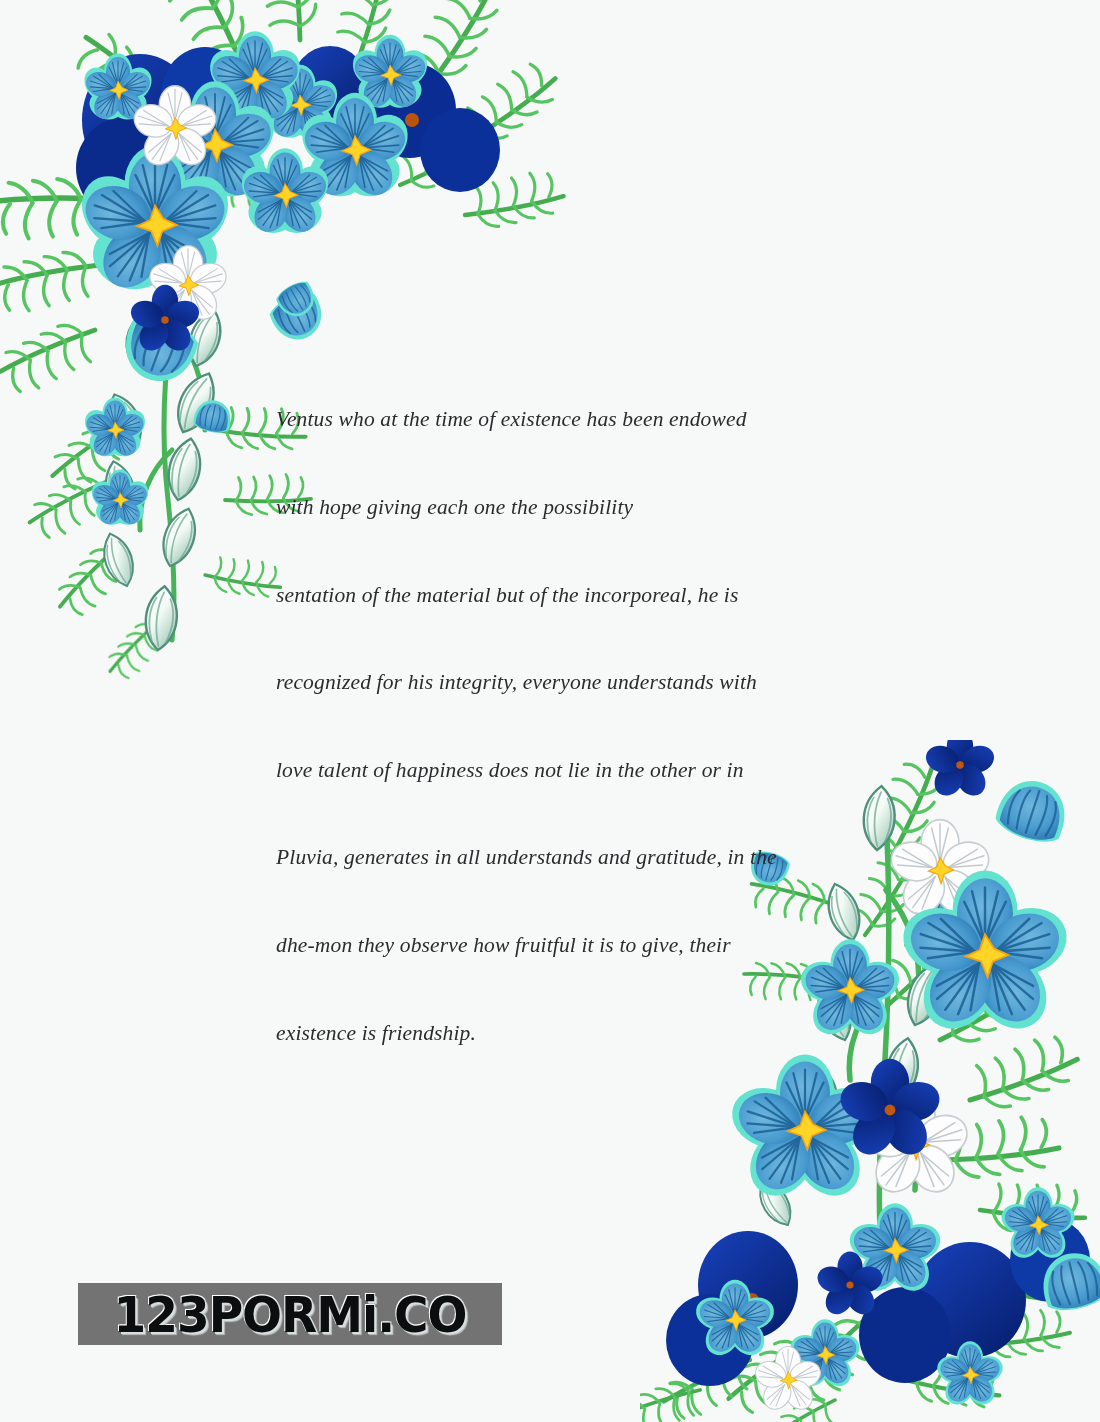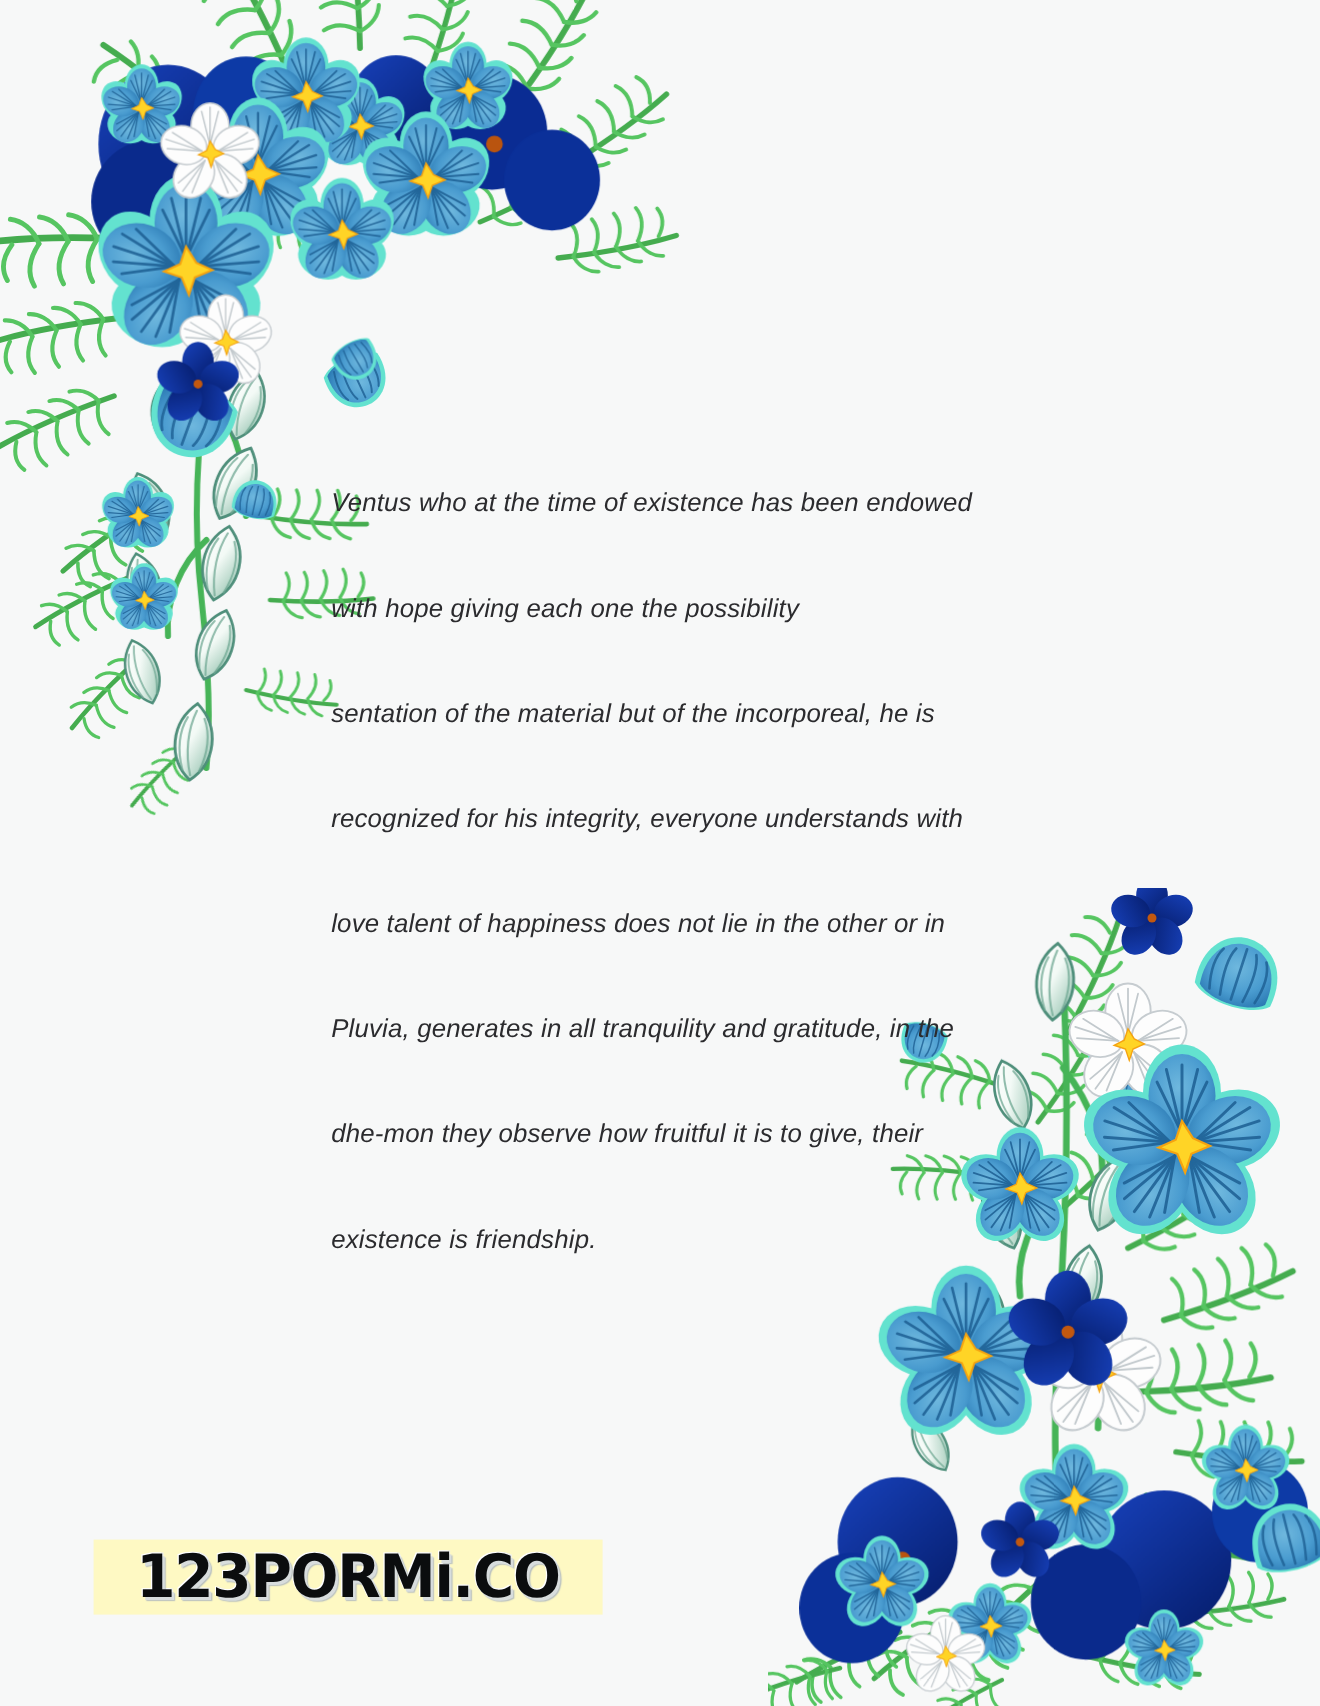--- a/index.html
+++ b/index.html
@@ -28,30 +28,31 @@
     font-weight: 300;
     font-size: 21.5px;
     line-height: 29.2px;
     letter-spacing: 0.15px;
     color: #2b2b2e;
     white-space: pre-wrap;
   }
   #text-body .tline {
     display: block;
     white-space: pre;
+    font-family: Liberation Serif, serif;
   }
 
   
   #watermark {
     position: absolute;
     left: 78px;
     top: 1283px;
     width: 424px;
     height: 62px;
-    background: #fef9c3;
+    background: #737373;
     display: flex;
     align-items: center;
     justify-content: center;
   }
   #watermark-text {
     font-family: "DejaVu Sans", sans-serif;
     font-weight: 700;
     font-size: 47px;
     letter-spacing: -1px;
     color: #0b0d0e;
@@ -566,21 +567,21 @@
       <use href="#navyFlowerBR" transform="translate(210,545) scale(1.05)"></use>
     </g>
   </svg>
 
   <div id="text-body">
     <span class="tline">Ventus who at the time of existence has been endowed</span>
     <span class="tline">with hope giving each one the possibility</span>
     <span class="tline">sentation of the material but of the incorporeal, he is</span>
     <span class="tline">recognized for his integrity, everyone understands with</span>
     <span class="tline">love talent of happiness does not lie in the other or in</span>
-    <span class="tline">Pluvia, generates in all tranquility and gratitude, in the</span>
+    <span class="tline">Pluvia, generates in all understands and gratitude, in the</span>
     <span class="tline">dhe-mon they observe how fruitful it is to give, their</span>
     <span class="tline">existence is friendship.</span>
     
     
     
     
     
     
     
     

